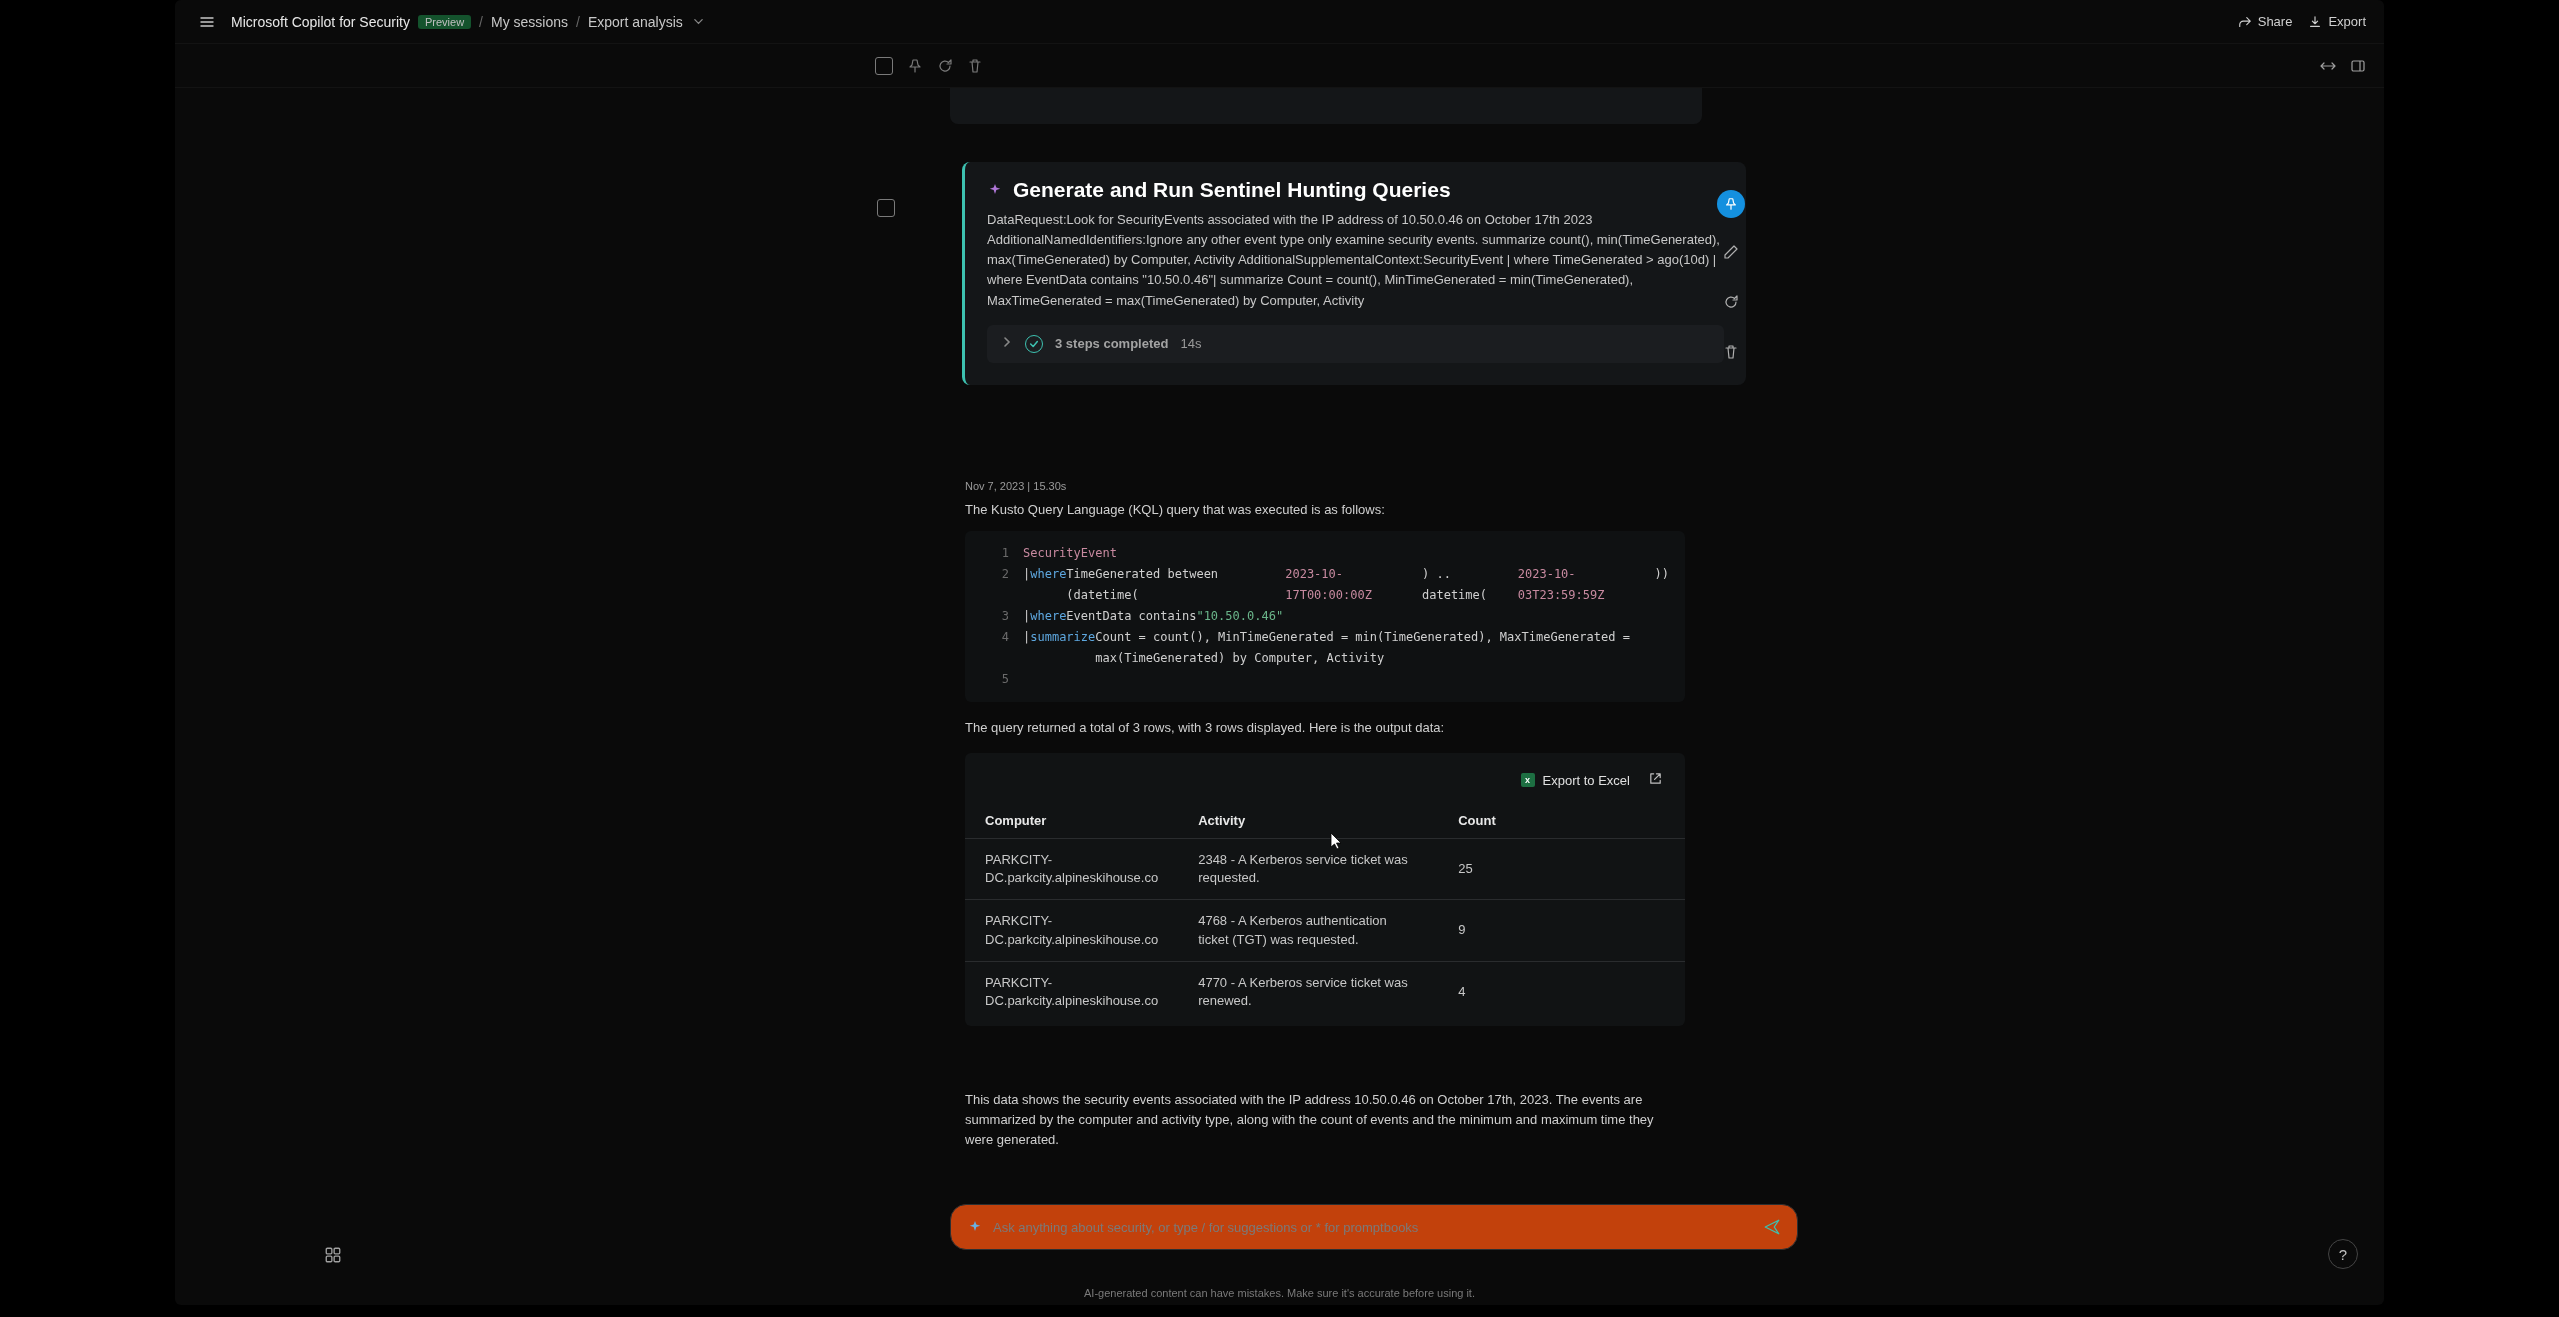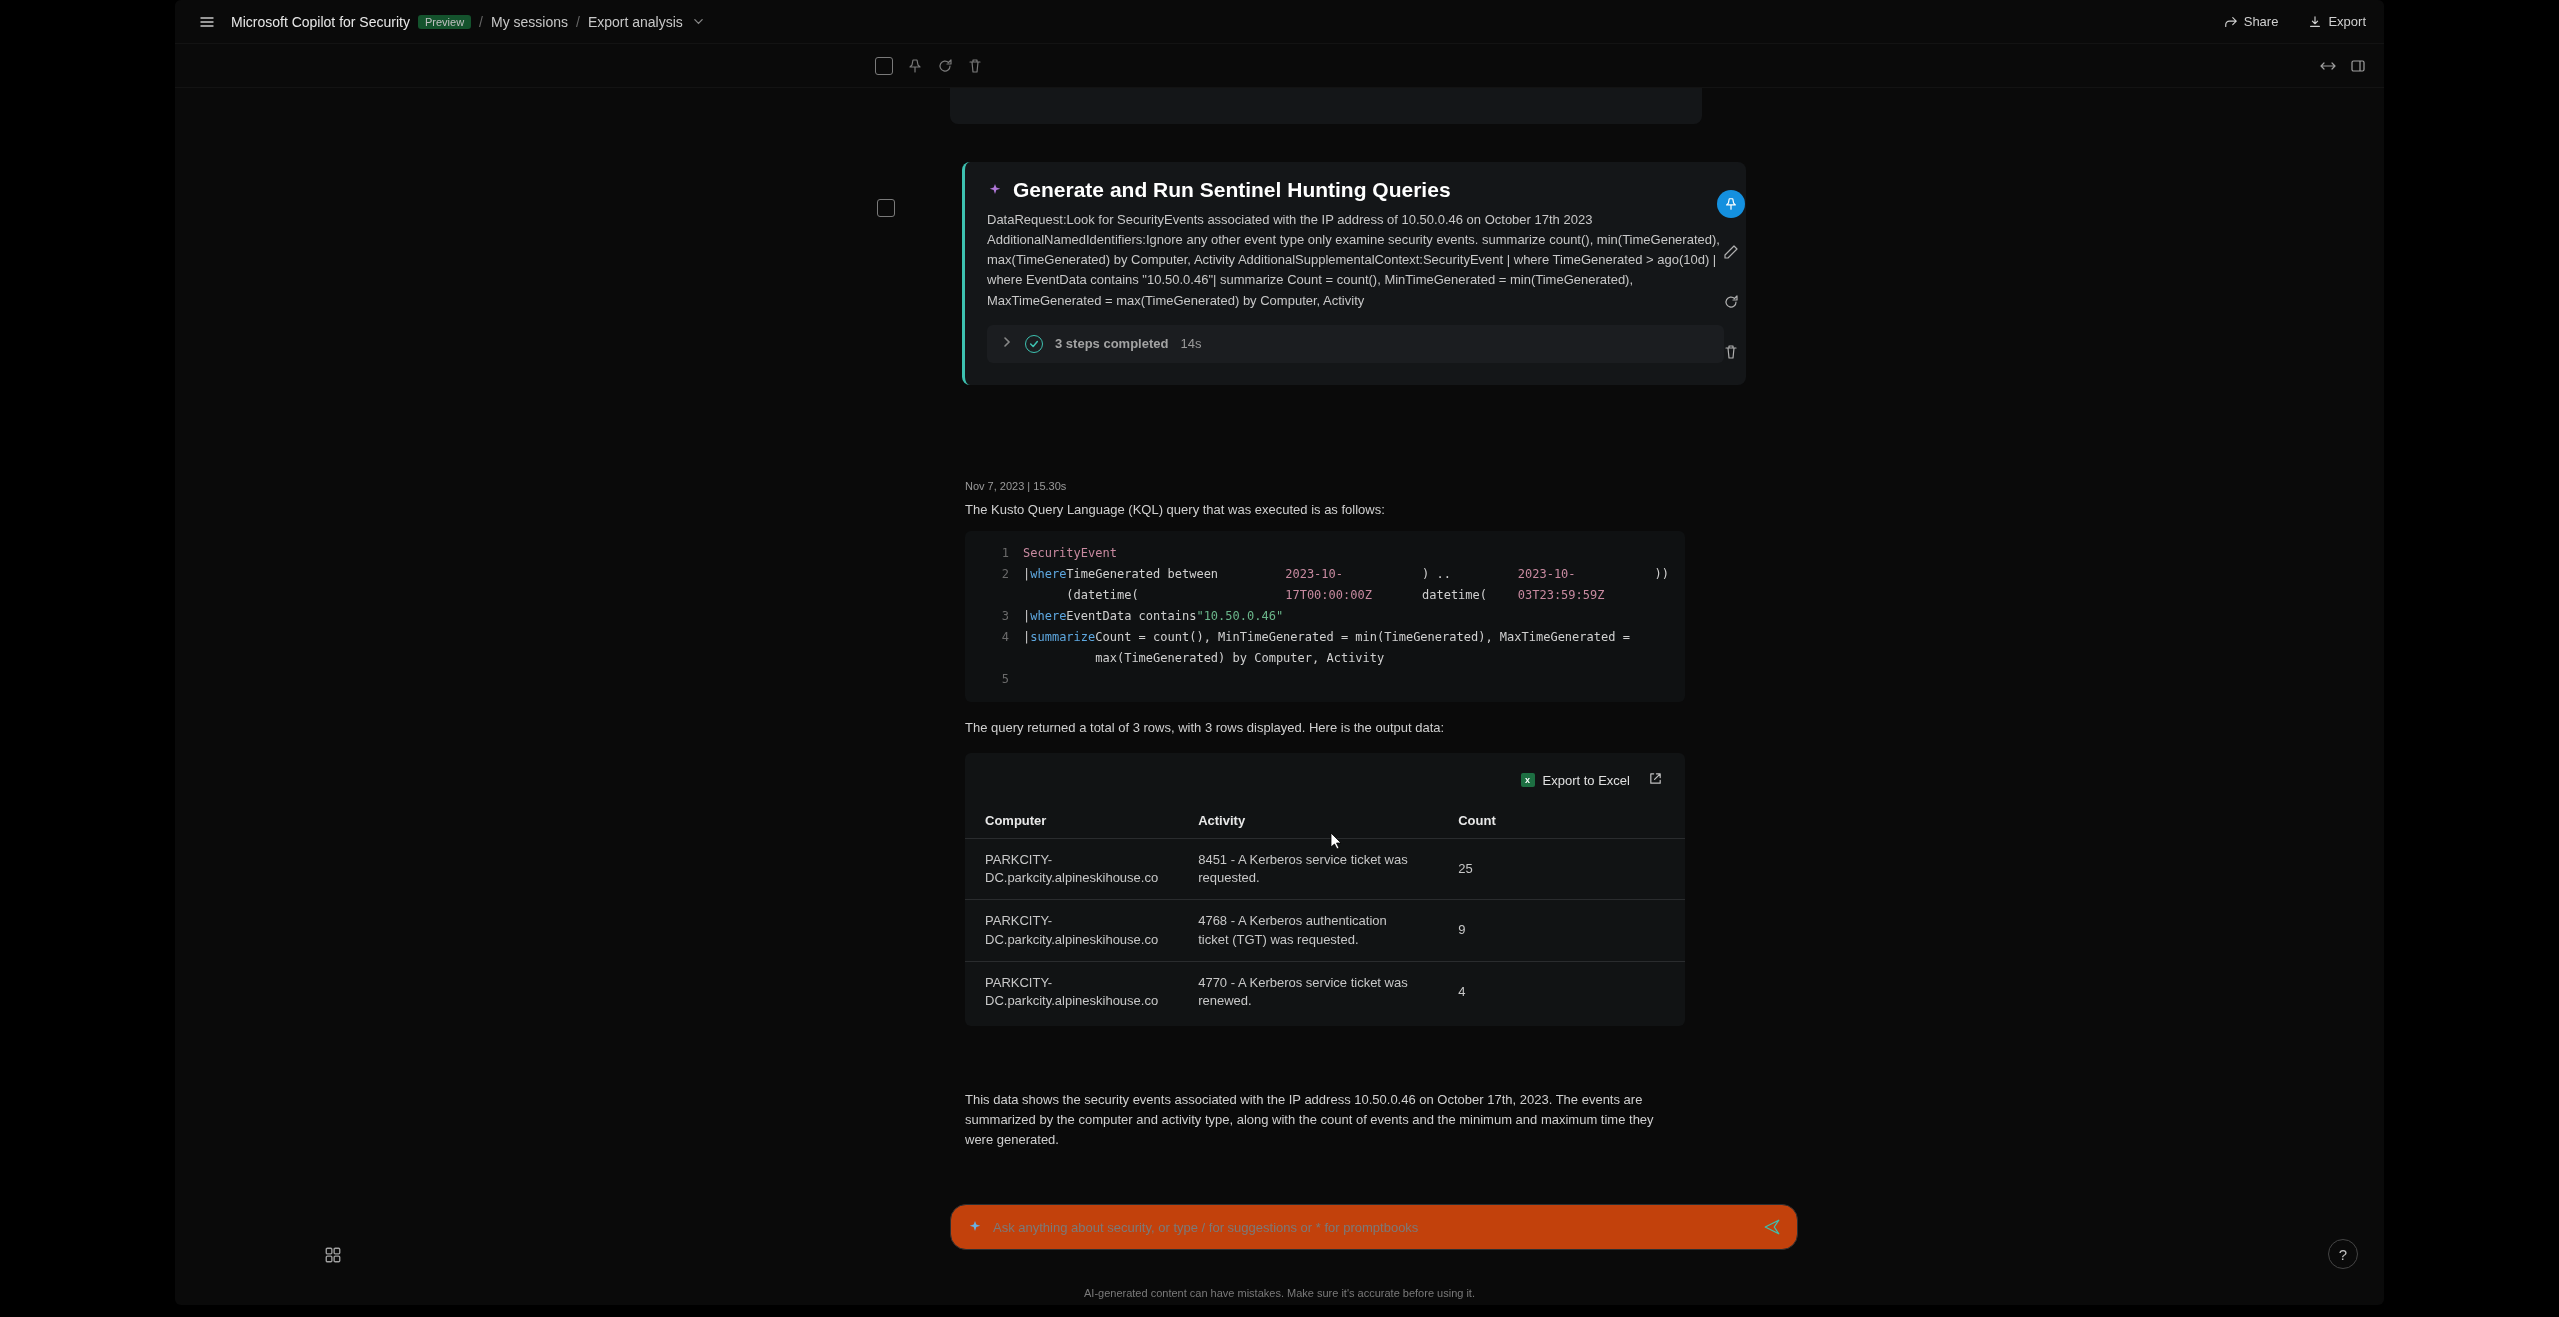--- a/index.html
+++ b/index.html
@@ -61,21 +61,21 @@
   color: #c0c0c0;
   padding: 1px 7px;
   border-radius: 3px;
   font-size: 11px;
 }
 .bc-sep { color: #666; }
 .bc-link { color: #c8c8c8; }
 .bc-current { color: #c8c8c8; }
 .bc-chevron { color: #888; margin-left: 2px; }
 .topbar-spacer { flex: 1; }
-.topbar-actions { display: flex; gap: 30px; align-items: center; }
+.topbar-actions { display: flex; gap: 16px; align-items: center; }
 .topbar-action {
   display: flex;
   align-items: center;
   gap: 6px;
   color: #d0d0d0;
   cursor: pointer;
   font-size: 13px;
 }
 .topbar-action svg { width: 14px; height: 14px; }
 
@@ -580,21 +580,21 @@
           <thead>
             <tr>
               <th>Computer</th>
               <th>Activity</th>
               <th>Count</th>
             </tr>
           </thead>
           <tbody>
             <tr>
               <td>PARKCITY-DC.parkcity.alpineskihouse.co</td>
-              <td>8451 - A Kerberos service ticket was requested.</td>
+              <td>2348 - A Kerberos service ticket was requested.</td>
               <td>25</td>
             </tr>
             <tr>
               <td>PARKCITY-DC.parkcity.alpineskihouse.co</td>
               <td>4768 - A Kerberos authentication ticket (TGT) was requested.</td>
               <td>9</td>
             </tr>
             <tr>
               <td>PARKCITY-DC.parkcity.alpineskihouse.co</td>
               <td>4770 - A Kerberos service ticket was renewed.</td>

